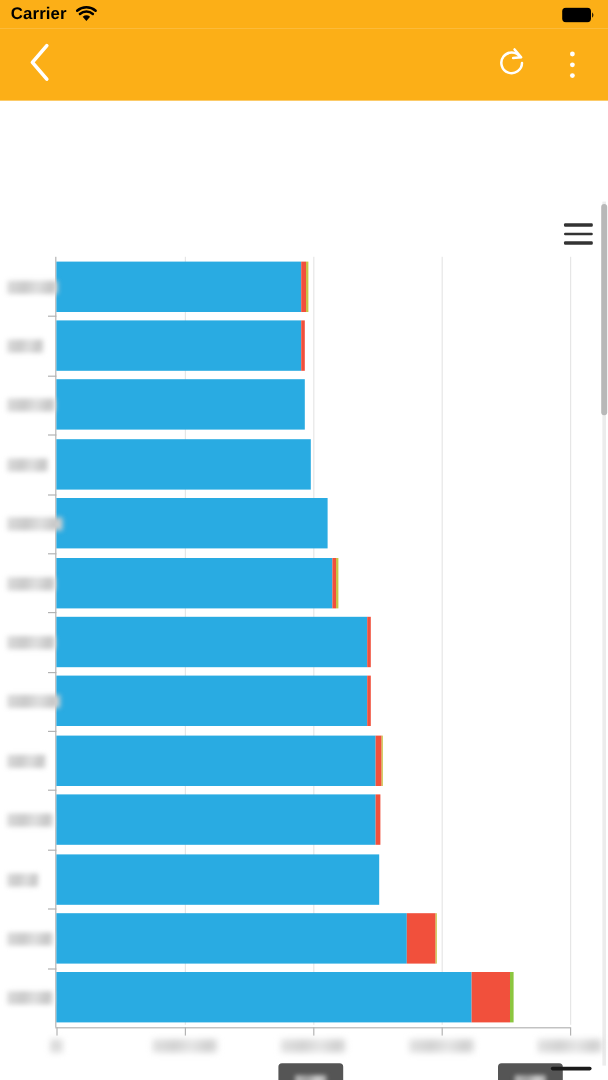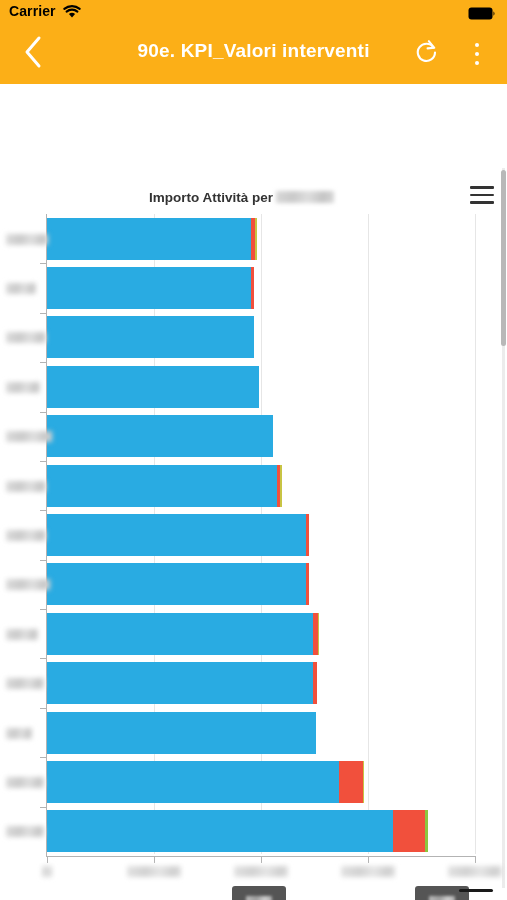--- a/index.html
+++ b/index.html
@@ -167,21 +167,20 @@
 </div>
 
 <div id="nav-bar">
   <div id="back-button">
     <span>
       <svg width="22" height="34" viewBox="0 0 22 34">
         <path d="M17 3 L5 17 L17 31" stroke="#fff" stroke-width="3" fill="none" stroke-linecap="round" stroke-linejoin="round"></path>
       </svg>
     </span>
   </div>
-  <div id="nav-title">90e. KPI_Valori interventi</div>
   <div id="refresh-button">
     <span>
       <svg width="26" height="28" viewBox="0 0 26 28">
         <path d="M19.5 9.5 A8.6 8.6 0 1 0 21 14.5" stroke="#fff" stroke-width="2.1" fill="none" stroke-linecap="round"></path>
         <path d="M14.8 3.2 L20.3 9.8 L13.6 10.4" stroke="#fff" stroke-width="2.1" fill="none" stroke-linecap="round" stroke-linejoin="round"></path>
       </svg>
     </span>
   </div>
   <div id="overflow-button">
     <span style="display:flex;flex-direction:column;align-items:center;">
@@ -190,23 +189,20 @@
         <i class="dot"></i>
     </span>
   </div>
 </div>
 
 <div id="content">
 
   <div id="scrollbar-track"></div>
   <div id="page-scrollbar"></div>
 
-  <div id="chart-title">
-    <span>Importo Attività per</span><span class="blur-inline"></span>
-  </div>
 
   <div id="context-menu-button">
     <span style="display:contents;">
       <i></i><i></i><i></i>
     </span>
   </div>
 
   <div id="plot">
     <div id="axis-line-v"></div>
     <div id="axis-line-h"></div>

